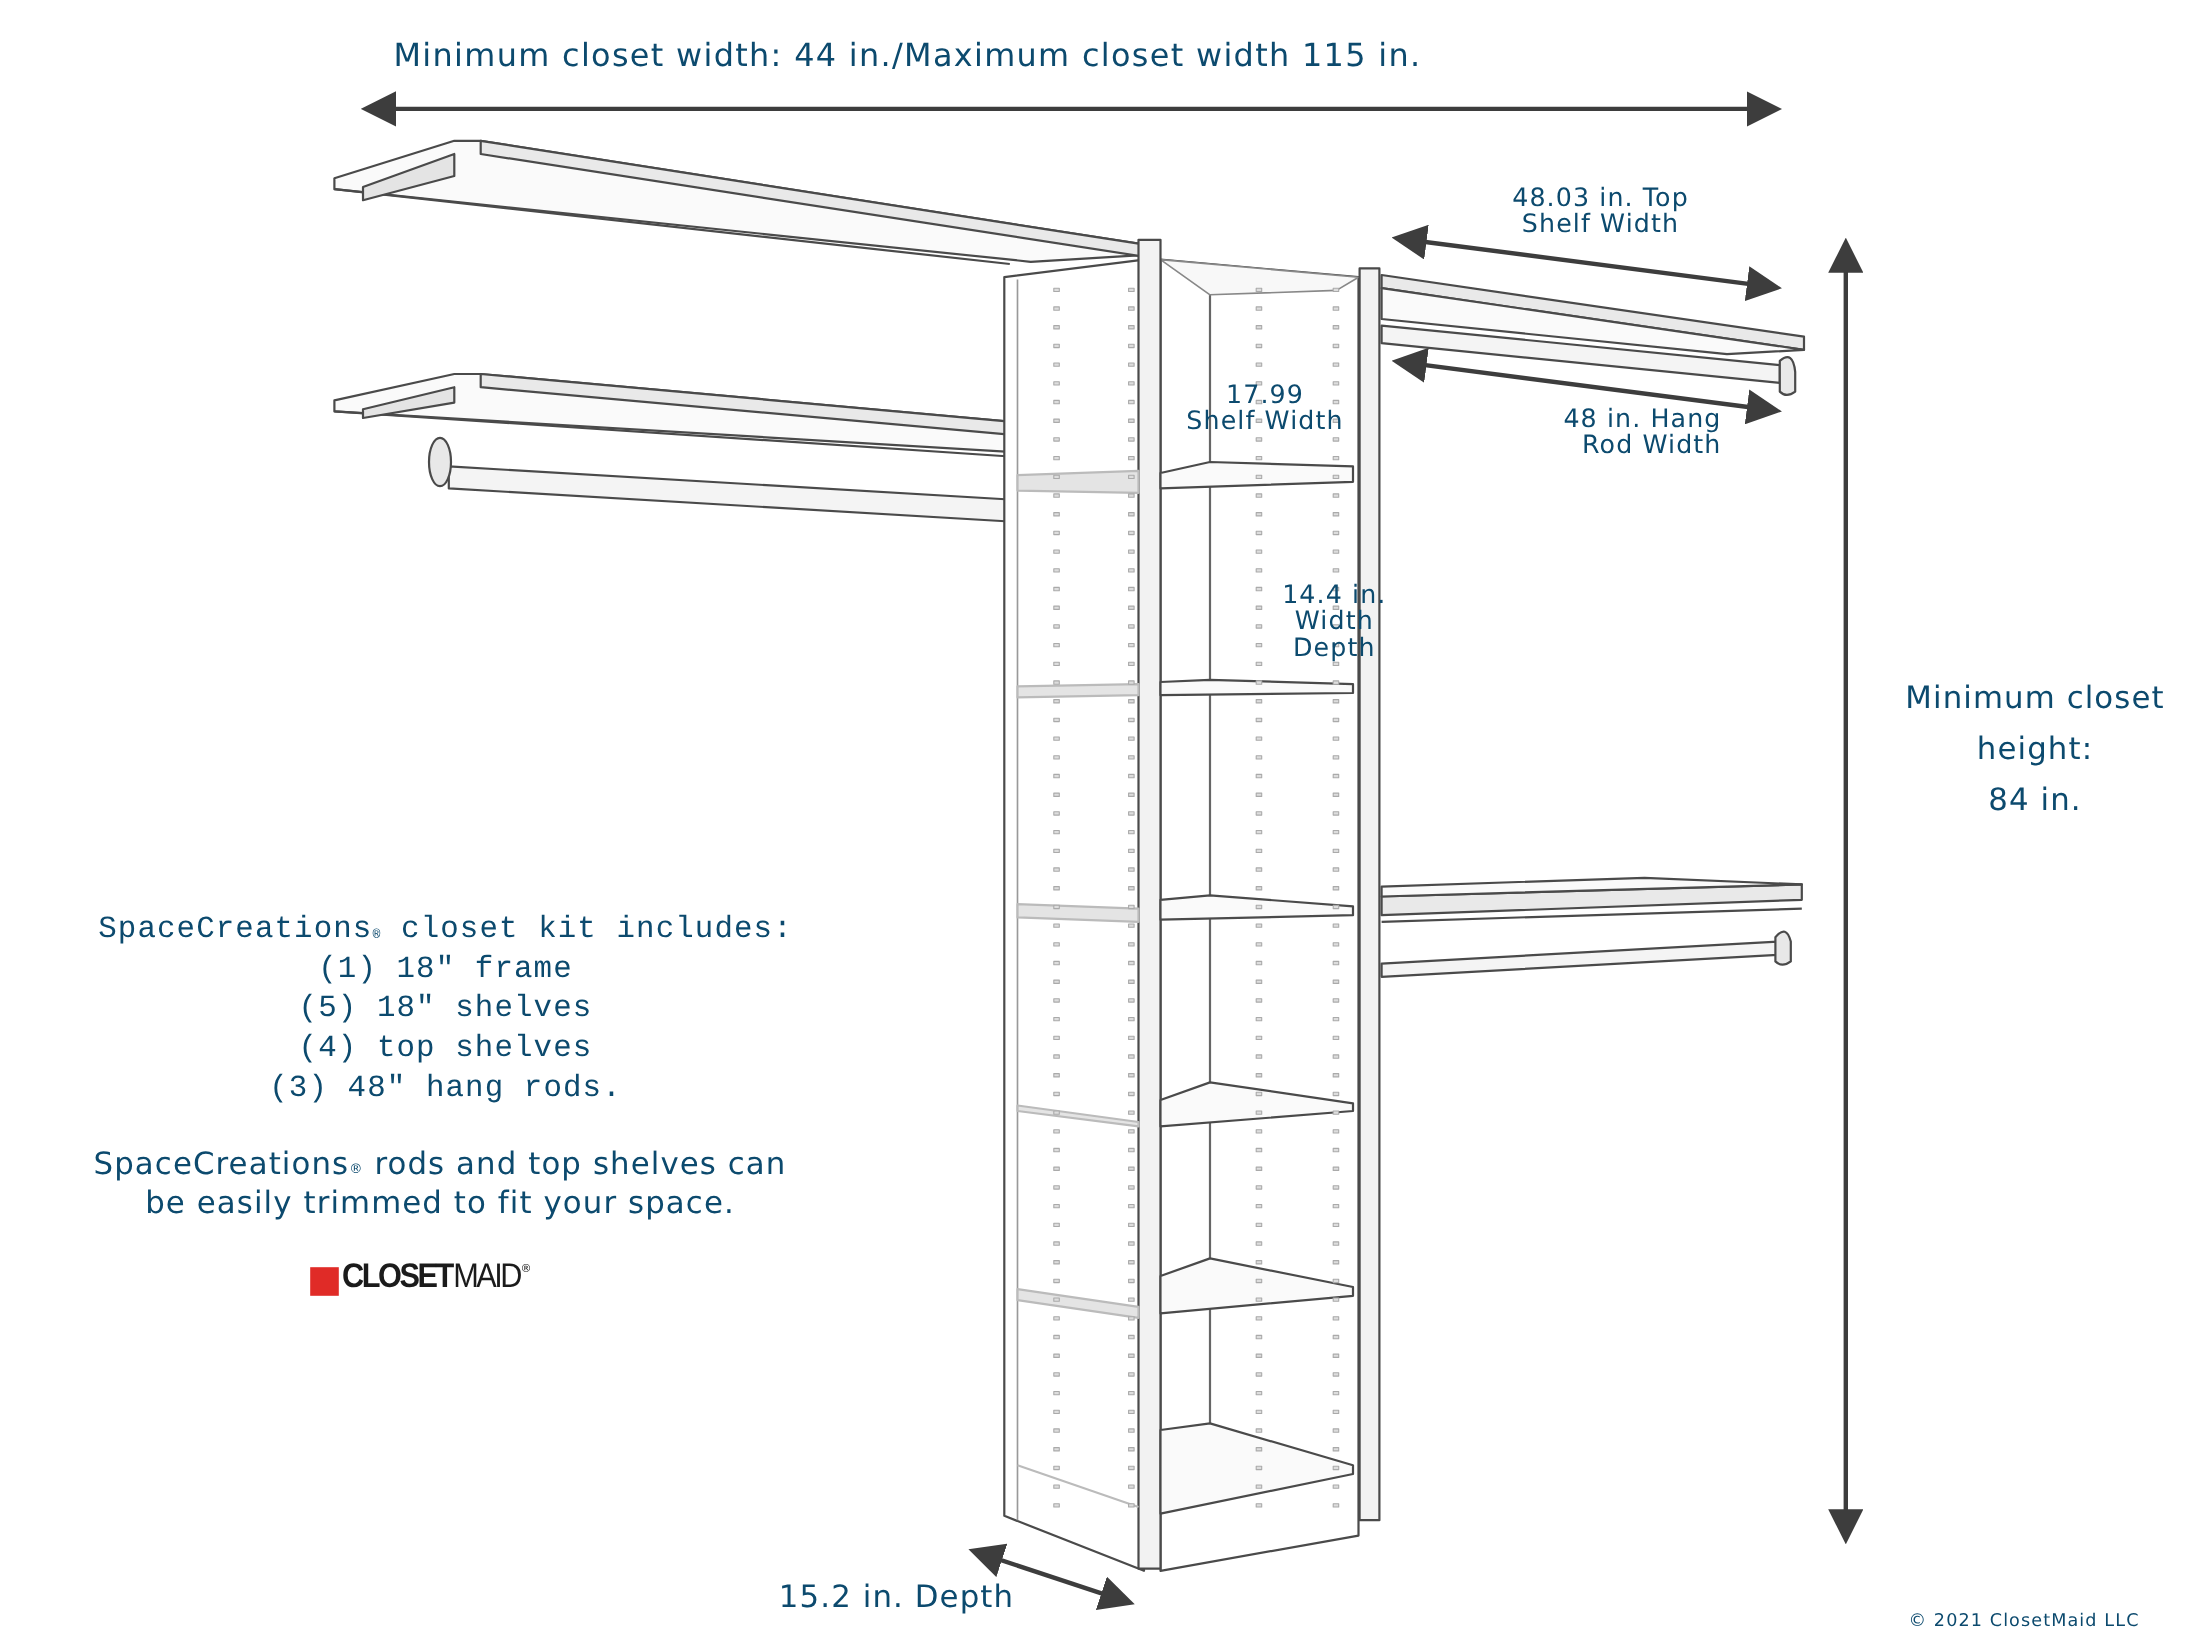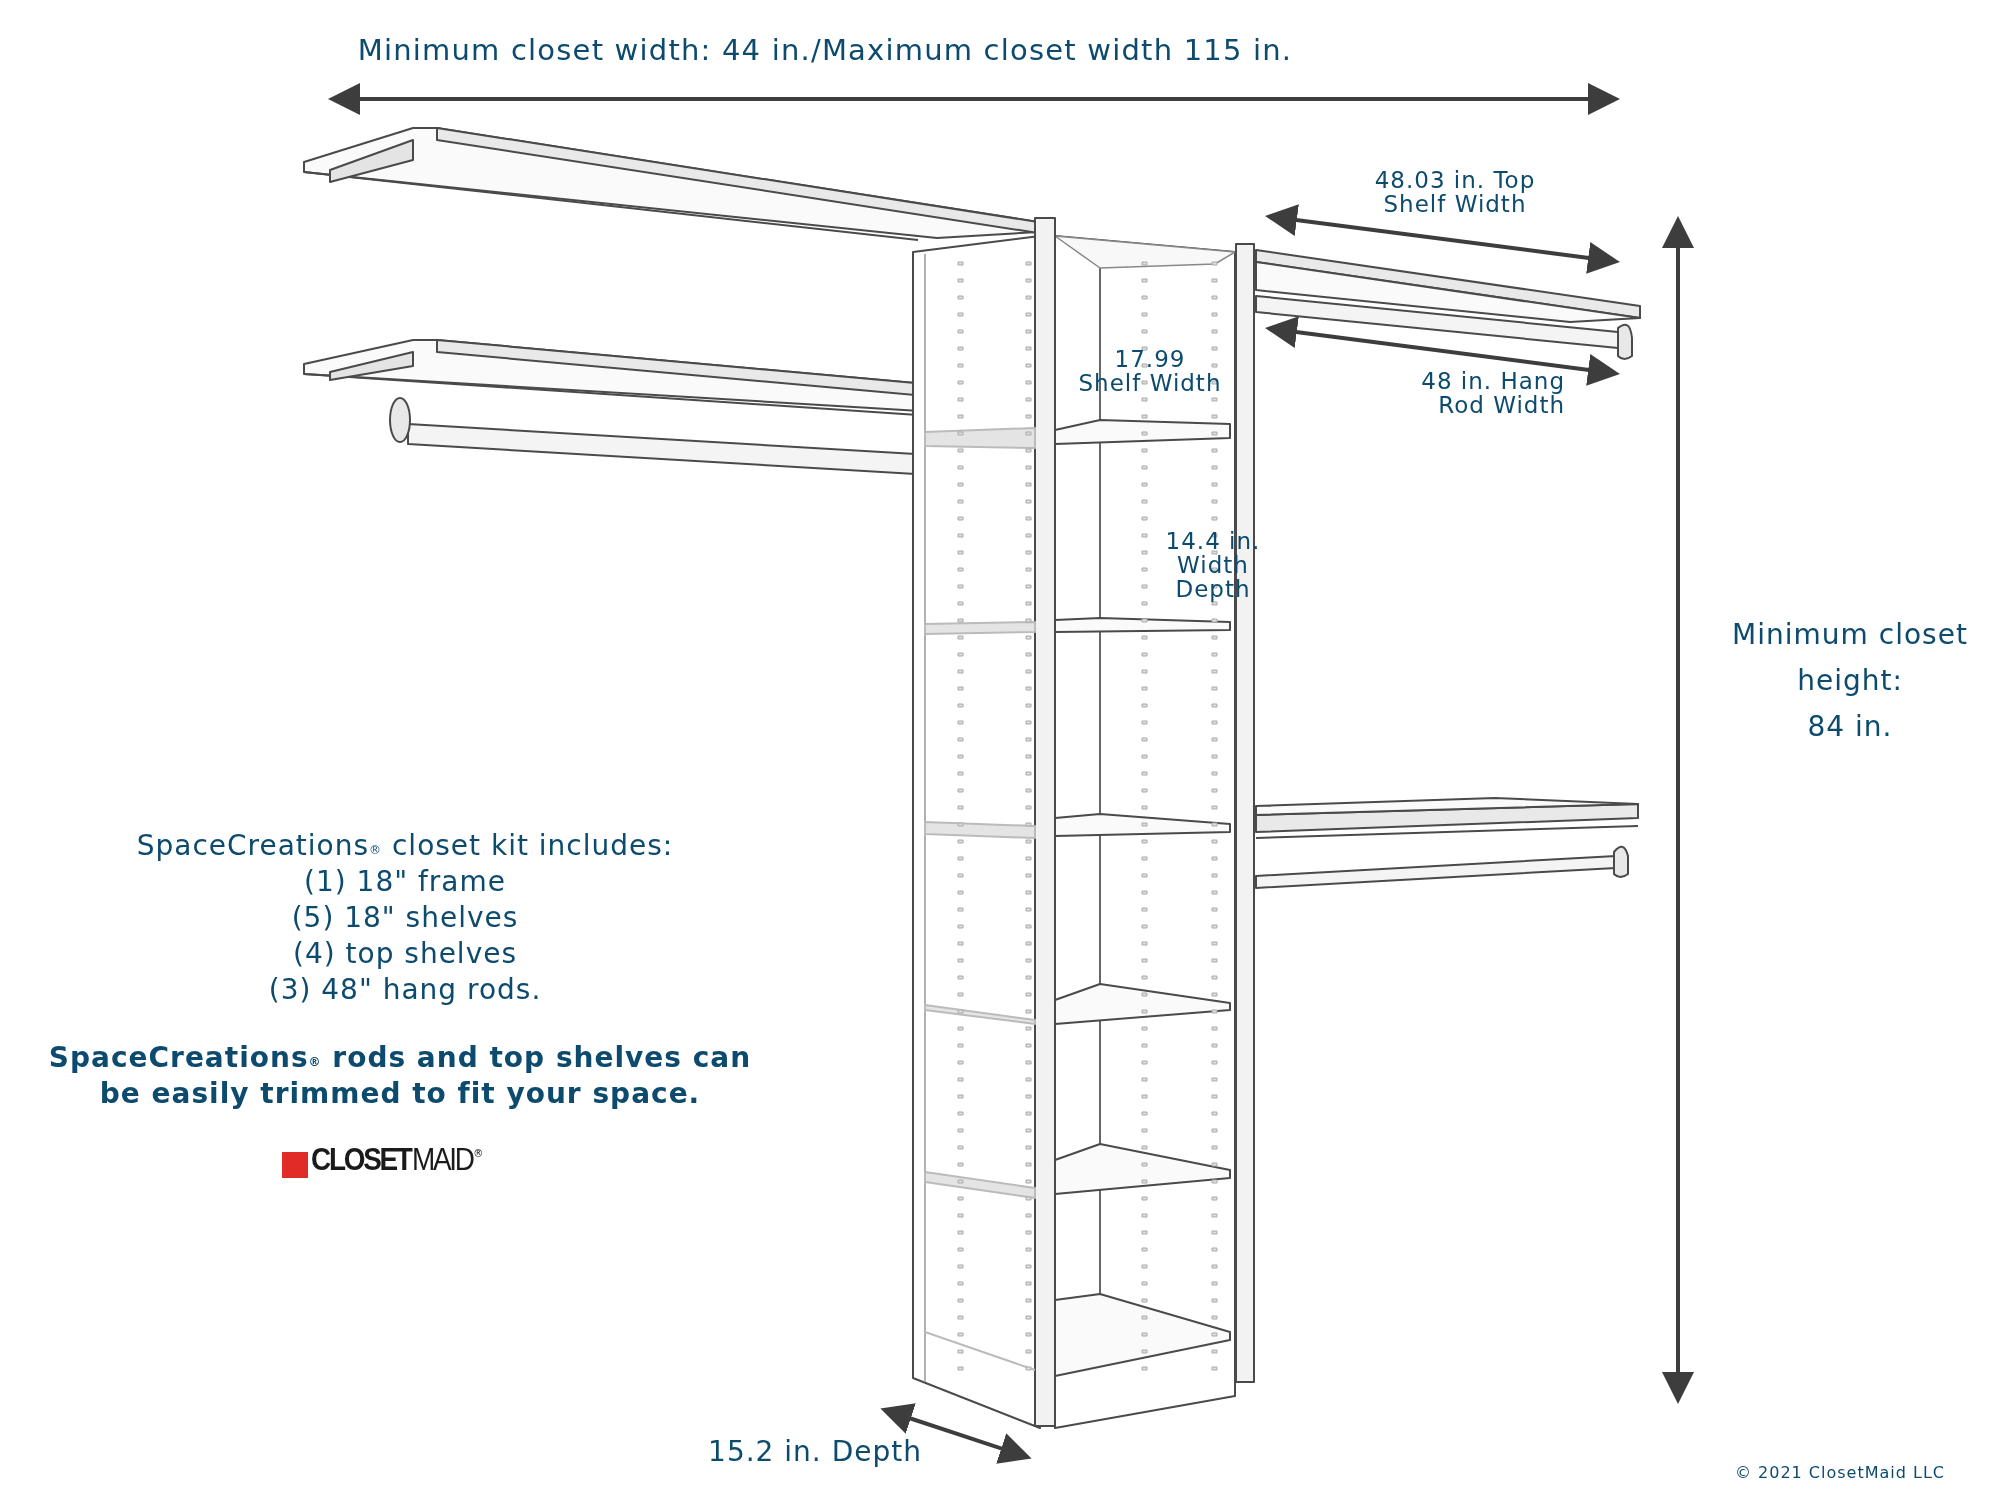--- a/index.html
+++ b/index.html
@@ -7,22 +7,22 @@
          font-family:"DejaVu Sans","Liberation Sans",sans-serif; color:#111; }
   .lbl { position:absolute; text-align:center; white-space:nowrap; color:#0c4a6e; letter-spacing:1px; }
   #title { left:0; width:1650px; top:33px; font-size:29px; letter-spacing:1.2px; }
   #top-shelf-lbl { left:1345px; width:220px; top:168px; font-size:23px; line-height:24px; }
   #rod-lbl { left:1345px; width:220px; top:369px; font-size:23px; line-height:24px;text-align:right; }
   #shelf-width-lbl { left:1060px; width:180px; top:347px; font-size:23px; line-height:24px; }
   #shelf-depth-lbl { left:1153px; width:120px; top:512px; font-size:23px; line-height:24px;margin-top:17px; }
   #height-lbl { left:1700px; width:300px; top:612px; font-size:28px; line-height:46px; }
   #depth-lbl { left:690px; width:250px; top:1435px; font-size:28px; }
   #copyright { left:1680px; width:320px; top:1463px; font-size:16px; }
-  #kit { left:60px; width:690px; top:828px; font-size:28px; line-height:36px; }
-  #trim { left:40px; width:720px; top:1040px; font-size:28px; line-height:36px;font-weight:bold; }
+  #kit { left:60px; width:690px; top:828px; font-size:28px; line-height:36px;font-family:Liberation Mono, monospace; }
+  #trim { left:40px; width:720px; top:1040px; font-size:28px; line-height:36px; }
   sup.reg { font-size:12px; vertical-align:top; position:relative; top:4px; }
   #logo { position:absolute; left:282px; top:1148px; height:30px; display:flex; align-items:flex-end; }
   #logo .sq { width:26px; height:26px; background:#e02b27; margin-right:3px; }
   #logo .b1 { font-family:"Liberation Sans",sans-serif; font-weight:bold; font-size:31px; letter-spacing:-2.5px; color:#1b1b1b; transform:scaleX(0.9); transform-origin:left; }
   #logo .b2 { font-family:"Liberation Sans",sans-serif; font-weight:normal; font-size:31px; letter-spacing:-2.5px; color:#1b1b1b; margin-left:-10px; transform:scaleX(0.9); transform-origin:left; }
   #logo .r { font-size:10px; align-self:flex-start; margin-left:-6px; }
   svg#drawing { position:absolute; left:0; top:0; }
 </style>
 </head>
 <body>

